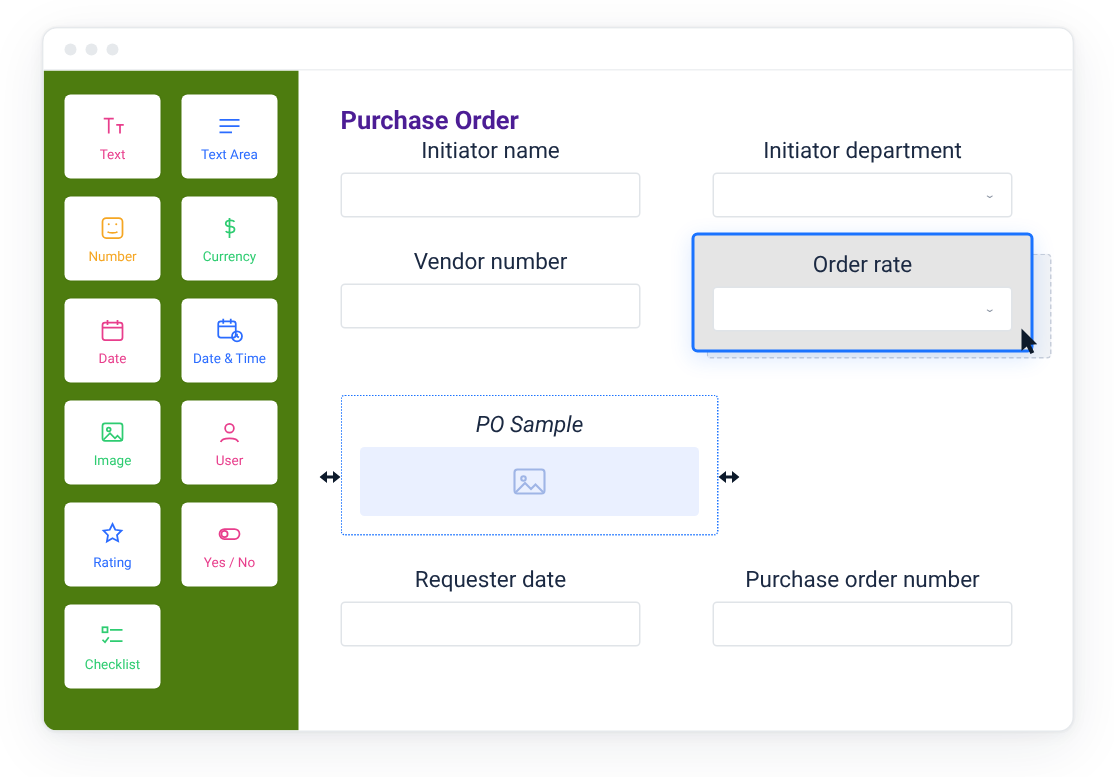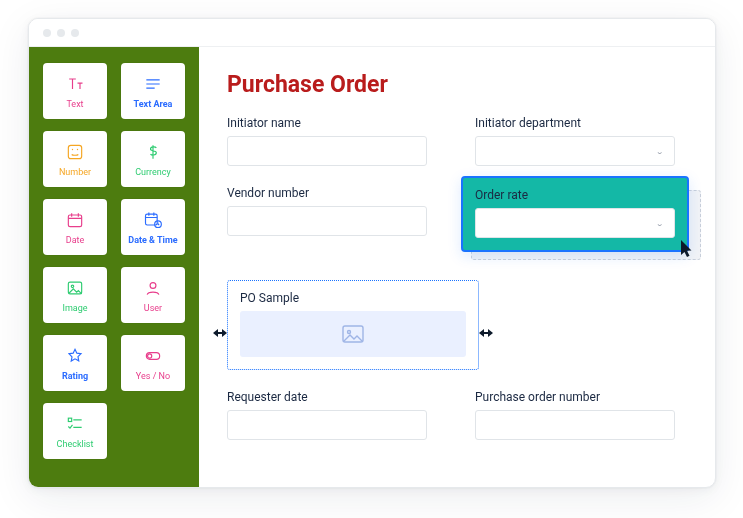--- a/index.html
+++ b/index.html
@@ -54,54 +54,54 @@
     align-items: center;
     justify-content: center;
     gap: 4px;
     cursor: grab;
     box-shadow: 0 0 0 1px rgba(0,0,0,0.03);
     font-size: 9px;
   }
   .palette-item .icon { width: 22px; height: 22px; display:flex; align-items:center; justify-content:center; }
   .palette-item svg { stroke-width: 1.4; fill: none; }
   .magenta { color:#e83e8c; } .magenta svg { stroke:#e83e8c; }
-  .blue { color:#2b6cff;font-weight:bold; } .blue svg { stroke:#2b6cff; }
+  .blue { color:#2b6cff; } .blue svg { stroke:#2b6cff; }
   .orange { color:#f5a623;align-items:center; } .orange svg { stroke:#f5a623; }
   .green { color:#2ecc71; } .green svg { stroke:#2ecc71; }
 
   .canvas {
     flex: 1;
     padding: 24px 28px 0 28px;
     position: relative;
     overflow: hidden;
   }
   .form-title {
-    font-size: 23px;
+    font-size: 17px;
     font-weight: 700;
-    color: #b91c1c;
-    margin-bottom: 18px;
+    color: #4c1d95;
   }
   .fields {
     position: relative;
   }
   .row {
     display: flex;
     gap: 48px;
     margin-bottom: 20px;
     align-items: flex-start;
   }
   .field {
     width: 200px;
     position: relative;
   }
   .field-label {
-    font-size: 12px;
+    font-size: 15px;
     color: #1b2942;
     display: block;
     margin-bottom: 6px;
+    text-align: center;
   }
   .input, .select {
     width: 100%;
     height: 30px;
     border: 1px solid #e0e4e8;
     border-radius: 3px;
     background: #fff;
     font-size: 12px;
     padding: 0 8px;
   }
@@ -109,21 +109,21 @@
     display:flex; align-items:center; justify-content:flex-end;
     padding-right:10px;
   }
   .chev { color:#8a93a2; font-size:10px; transform: scaleY(0.7); }
 
   
   .selected-card {
     position: absolute;
     border: 2px solid #1a73ff;
     border-radius: 4px;
-    background: #14b8a6;
+    background: #e5e5e5;
     padding: 10px 12px 12px 12px;
     box-shadow: 0 4px 14px rgba(26,115,255,0.15);
     z-index: 5;
   }
   .selected-shadow {
     position: absolute;
     border: 1px dashed #c8cfda;
     border-radius: 3px;
     background: #f1f3f6;
     z-index: 1;
@@ -136,20 +136,21 @@
 
   
   .po-block {
     position: relative;
     width: 252px;
   }
   .po-dashed {
     border: 1.5px dotted #1a73ff;
     border-radius: 3px;
     padding: 10px 12px 12px 12px;
+    font-style: italic;
   }
   .po-dashed .field-label { color:#1b2942; }
   .img-well {
     height: 46px;
     background: #eaf0ff;
     border-radius: 3px;
     display:flex; align-items:center; justify-content:center;
     margin-top:6px;
   }
   .img-well svg { stroke:#9fb5e6; fill:none; stroke-width:1.4; }

